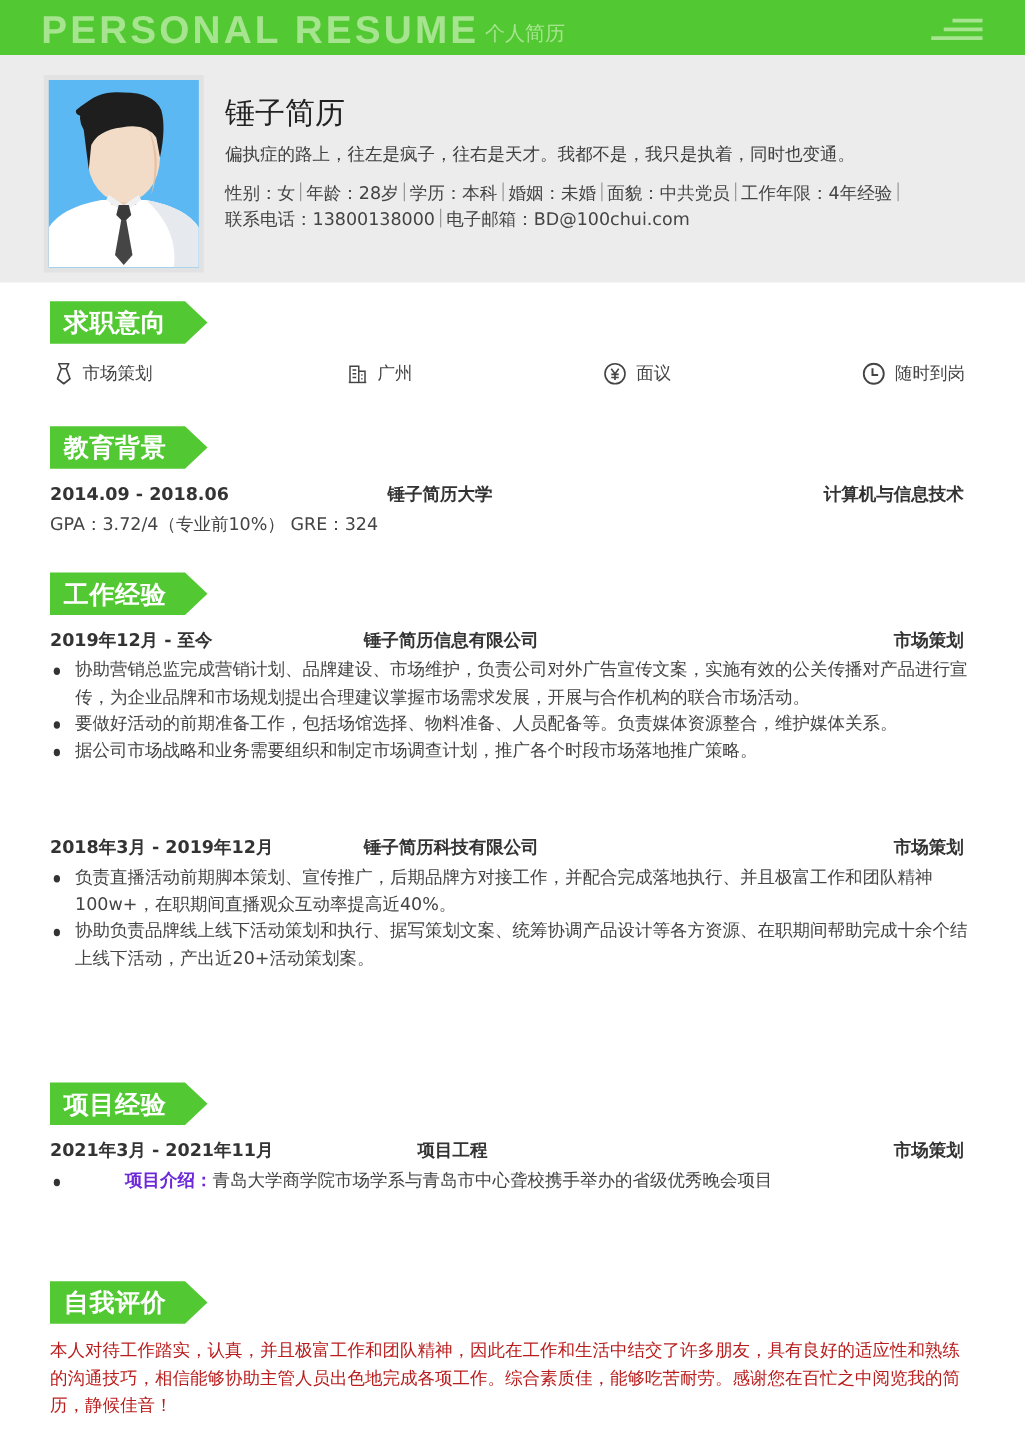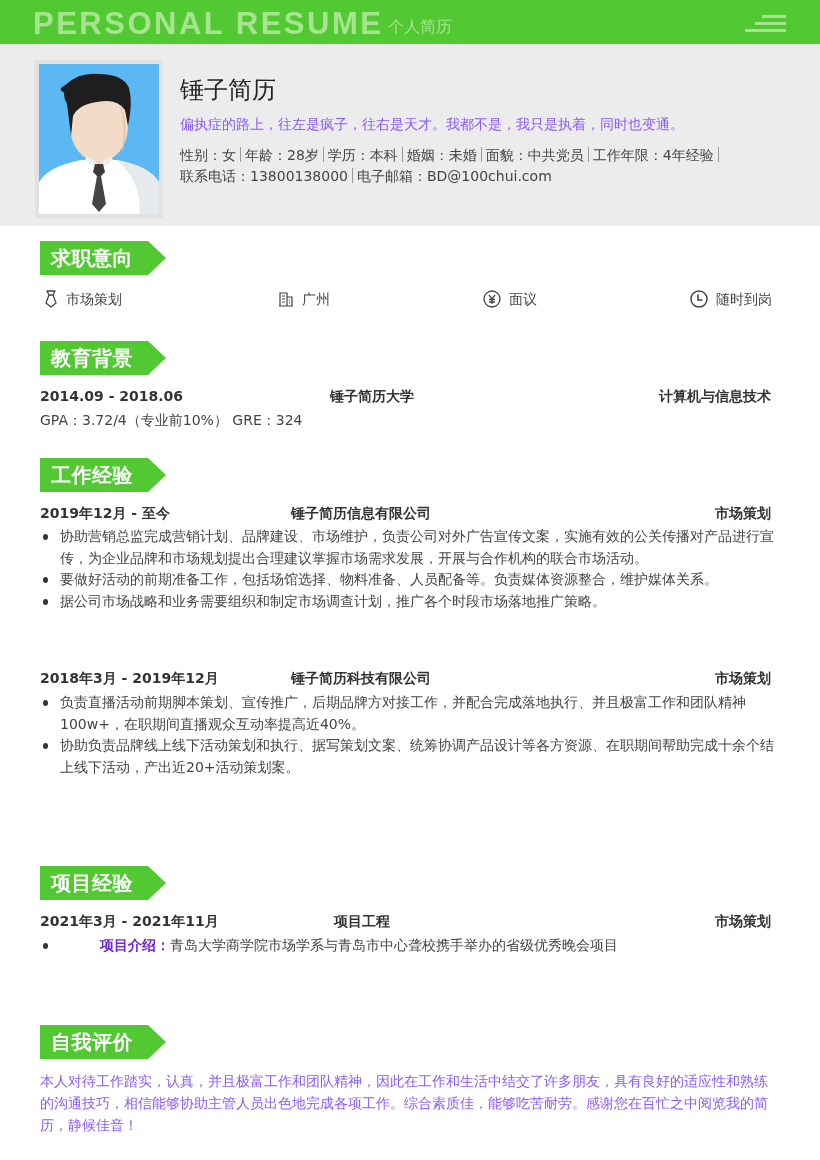--- a/index.html
+++ b/index.html
@@ -12,21 +12,21 @@
   .menu-icon { position: absolute; left: 743px; top: 15px; width: 43px; height: 18px; cursor: pointer; }
   .menu-icon span { position: absolute; right: 0; height: 3px; background: #a6e48f; }
   .menu-icon span:nth-child(1) { top: 0; width: 24px; }
   .menu-icon span:nth-child(2) { top: 7px; width: 31px; }
   .menu-icon span:nth-child(3) { top: 14px; width: 41px; }
 
   .header { position: absolute; left: 0; top: 44px; width: 820px; height: 182px; background: #ececec; }
   .photo-frame { position: absolute; left: 35px; top: 16px; width: 128px; height: 158px; background: #e2e2e2; padding: 4px; }
   .photo { width: 120px; height: 150px; background: #5cb8f2; position: relative; overflow: hidden; }
   .name { position: absolute; left: 180px; top: 26px; font-size: 24px; color: #222; line-height: 40px; }
-  .motto { position: absolute; left: 180px; top: 70px; font-size: 14px; color: #8b5cf6; line-height: 20px; }
+  .motto { position: absolute; left: 180px; top: 70px; font-size: 14px; color: #404040; line-height: 20px; }
   .info-line { position: absolute; left: 180px; font-size: 14px; color: #444; line-height: 20px; white-space: nowrap; }
   .info-line.l1 { top: 101px; }
   .info-line.l2 { top: 122px; }
   .sep { display: inline-block; width: 1px; height: 15px; background: #999; margin: 0 4px; vertical-align: -2px; }
 
   .section-tag { position: absolute; left: 40px; height: 34px; width: 126px; }
   .section-tag .box { position: absolute; left: 0; top: 0; width: 108px; height: 34px; background: #52c832; }
   .section-tag .arrow { position: absolute; left: 108px; top: 0; width: 0; height: 0; border-top: 17px solid transparent; border-bottom: 17px solid transparent; border-left: 18px solid #52c832; }
   .section-tag .label { position: absolute; left: 11px; top: 2px; font-size: 20px; font-weight: bold; color: #fff; line-height: 30px; letter-spacing: 0.5px; }
 
@@ -38,21 +38,21 @@
   .row .c2 { position: absolute; top: 0; }
   .row .c3 { position: absolute; right: 0; top: 0; }
 
   .plain { position: absolute; left: 40px; font-size: 14px; color: #444; line-height: 22px; }
 
   .bullets { position: absolute; left: 40px; width: 740px; list-style: none; }
   .bullets li { position: relative; padding-left: 20px; font-size: 14px; color: #444; line-height: 21.5px; }
   .bullets li::before { content: ""; position: absolute; left: 3px; top: 8px; width: 5px; height: 6px; border-radius: 50%; background: #333; }
   .bullets li b { color: #6d28d9; margin-left: 40px; }
 
-  .summary { position: absolute; left: 40px; top: 1070px; width: 740px; font-size: 14px; color: #8b5cf6; line-height: 22px; }
+  .summary { position: absolute; left: 40px; top: 1070px; width: 740px; font-size: 14px; color: #b91c1c; line-height: 22px; }
 </style>
 </head>
 <body>
 
 <div class="topbar">
   <div class="title-en">PERSONAL RESUME</div>
   <div class="title-cn">个人简历</div>
   <div class="menu-icon">
       <span></span>
       <span></span>
@@ -120,21 +120,21 @@
   <span>随时到岗</span>
 </div>
 
 <div class="section-tag" style="top:341px">
   <div class="box"></div>
     <div class="arrow"></div>
   <div class="label">教育背景</div>
 </div>
 <div class="row" style="top:386px">
   <span class="c1">2014.09 - 2018.06</span>
-  <span class="c2" style="left:290px">锤子简历大学</span>
+  <span class="c2" style="left:270px">锤子简历大学</span>
   <span class="c3">计算机与信息技术</span>
 </div>
 <div class="plain" style="top:409px">GPA：3.72/4（专业前10%） GRE：324</div>
 
 <div class="section-tag" style="top:458px">
   <div class="box"></div>
     <div class="arrow"></div>
   <div class="label">工作经验</div>
 </div>
 <div class="row" style="top:503px">

